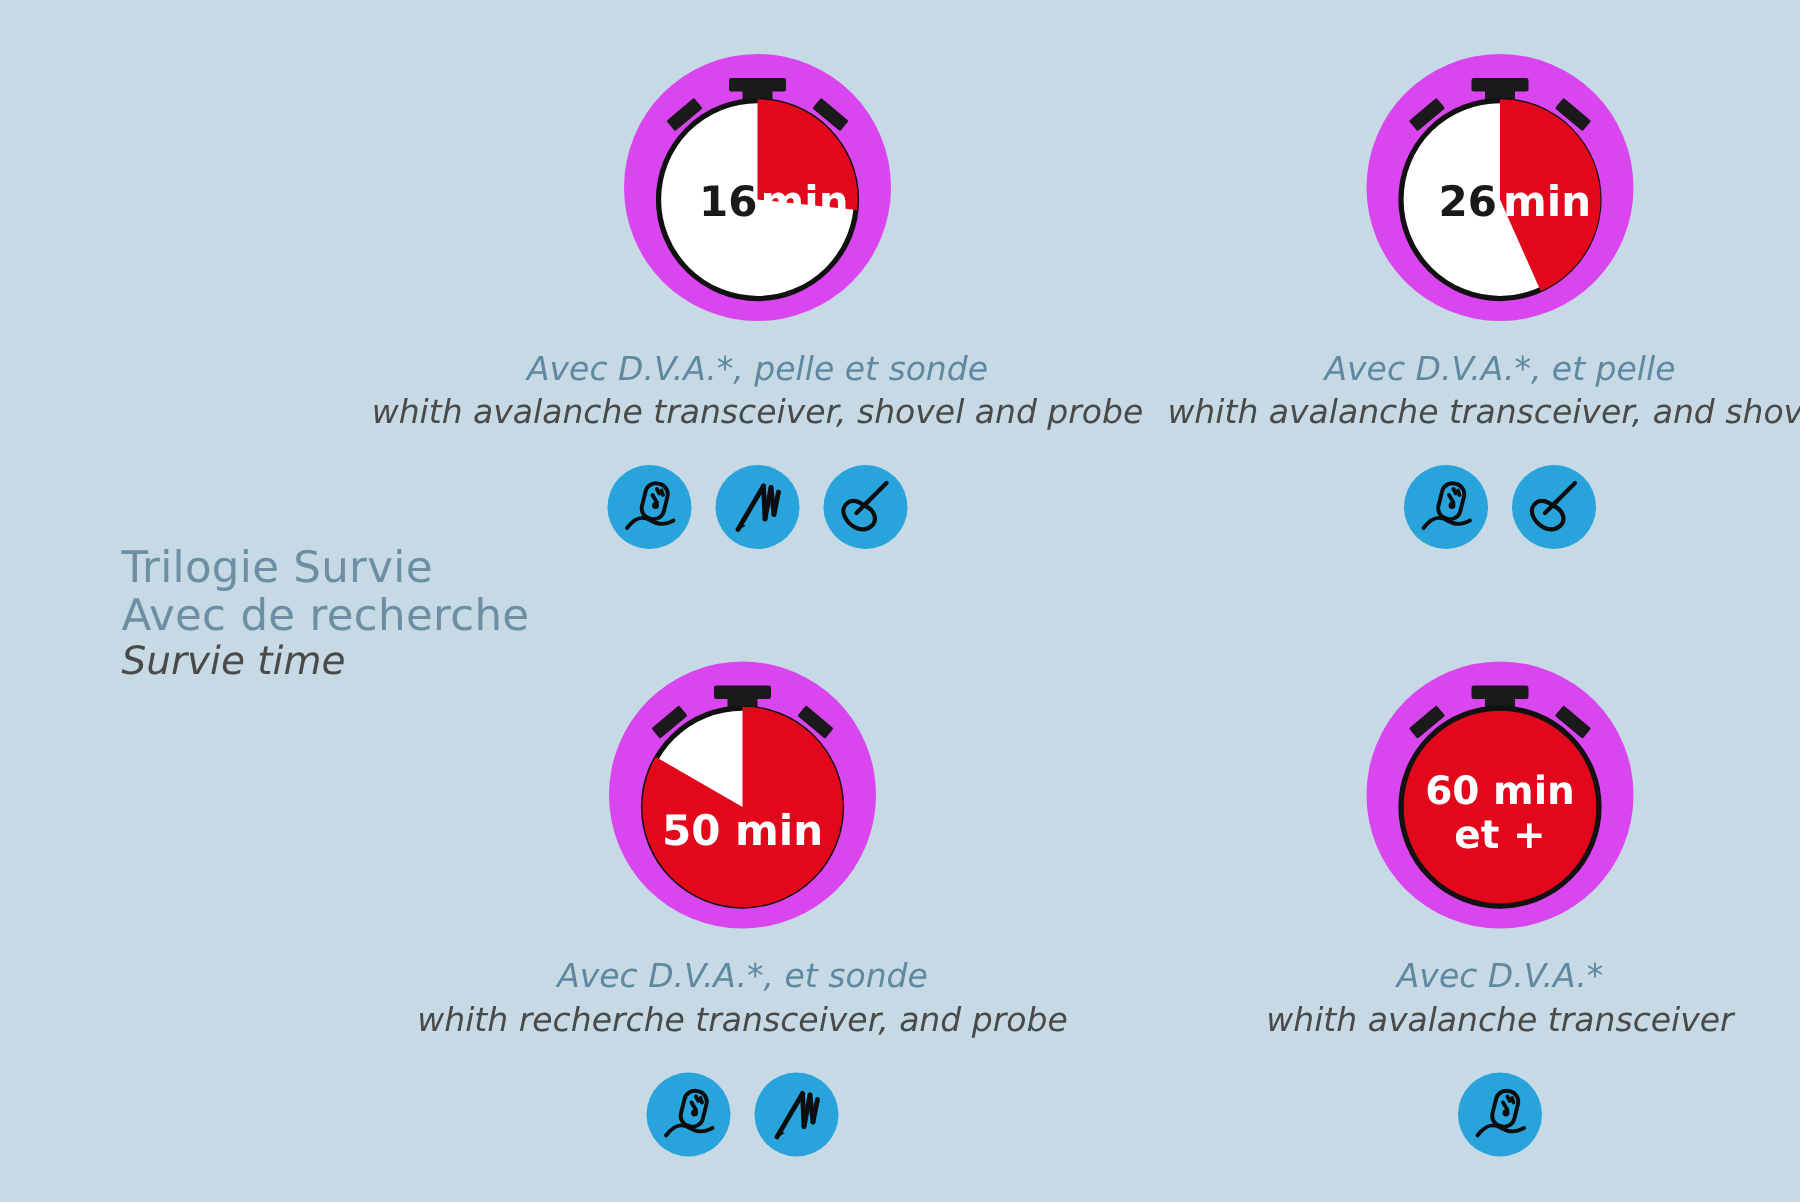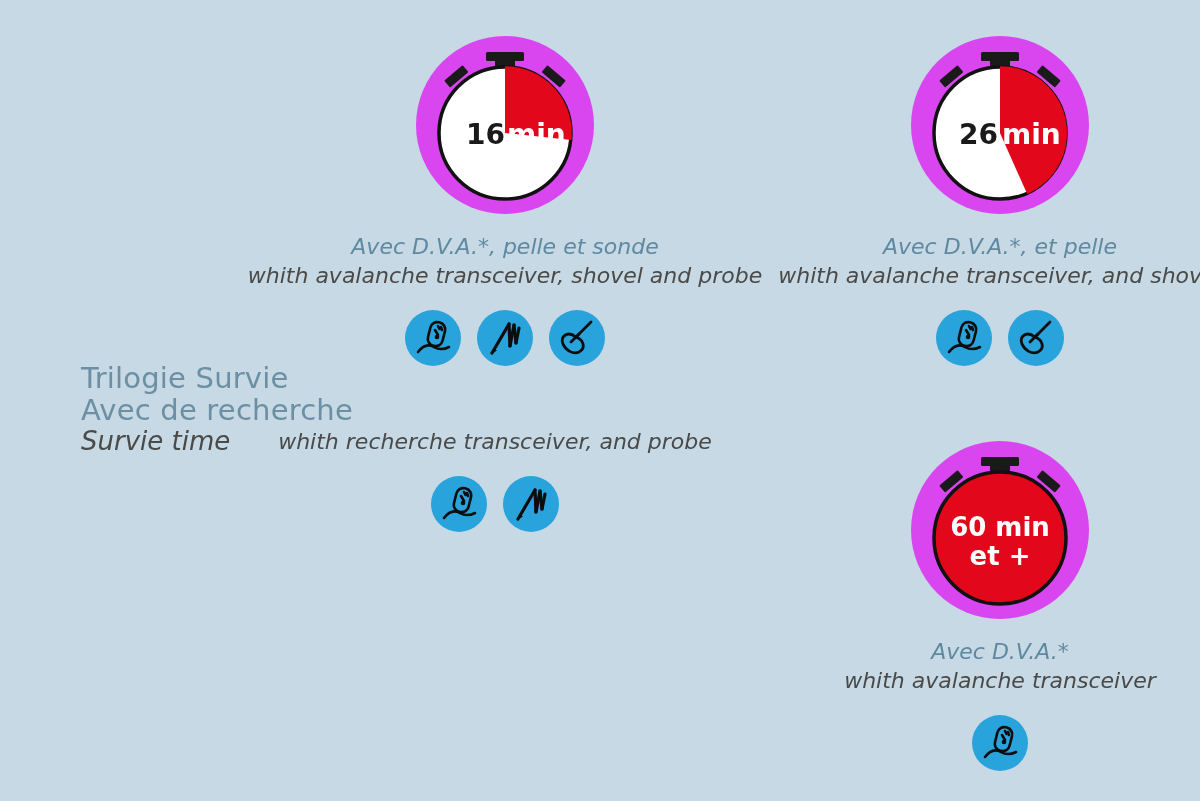--- a/index.html
+++ b/index.html
@@ -199,21 +199,40 @@
             <path d="M36 6 L21 21"></path>
             <path d="M21 21 C12 14 5 21 8 28 C10.5 34 18 39 24 36 C31 32.5 29 24 21 21 Z"></path>
             <path d="M24 18 L16 26"></path>
           </g>
         </svg>
       </div>
     </div>
   </div>
 
   <div class="panel p3">
+    <div class="watch-wrap">
+      <div class="watch-disc">
+        <svg class="watch-svg" width="178" height="178" viewBox="0 0 178 178">
+          <g>
+            <rect x="28" y="36" width="24" height="9" rx="1" transform="rotate(-40 40 40)" fill="#1a1a1a"></rect>
+            <rect x="126" y="36" width="24" height="9" rx="1" transform="rotate(40 138 40)" fill="#1a1a1a"></rect>
+          </g>
+          <g>
+            <rect x="79" y="22" width="20" height="18" fill="#1a1a1a"></rect>
+            <rect x="70" y="16" width="38" height="9" rx="1.5" fill="#1a1a1a"></rect>
+          </g>
+          <circle cx="89" cy="97" r="66" fill="#ffffff" stroke="#111111" stroke-width="3.5"></circle>
+
+          <path d="M 89 97 L 89 30.2 A 66.8 66.8 0 1 1 31.2 63.6 Z" fill="#e2071b"></path>
+          <text x="89" y="122" text-anchor="middle" font-family="DejaVu Sans, Liberation Sans, sans-serif" font-size="28" font-weight="bold" fill="#ffffff">50 min</text>
+        </svg>
+      </div>
+    </div>
     <div class="caption">
+      <div class="cap-fr">Avec D.V.A.*, et sonde</div>
       <div class="cap-en">whith recherche transceiver, and probe</div>
     </div>
     <div class="icons">
       <div class="icon-badge">
         <svg width="44" height="44" viewBox="0 0 44 44">
           <g fill="none" stroke="#0d0d0d" stroke-width="2.6" stroke-linecap="round" stroke-linejoin="round">
             <rect x="18" y="6" width="15" height="24" rx="7" transform="rotate(14 25 18)"></rect>
             <path d="M7 36 C13 28 18 28 23 31"></path>
             <path d="M23 31 C28 34 32 34 38 31"></path>
             <path d="M24 14 l3 5"></path>

